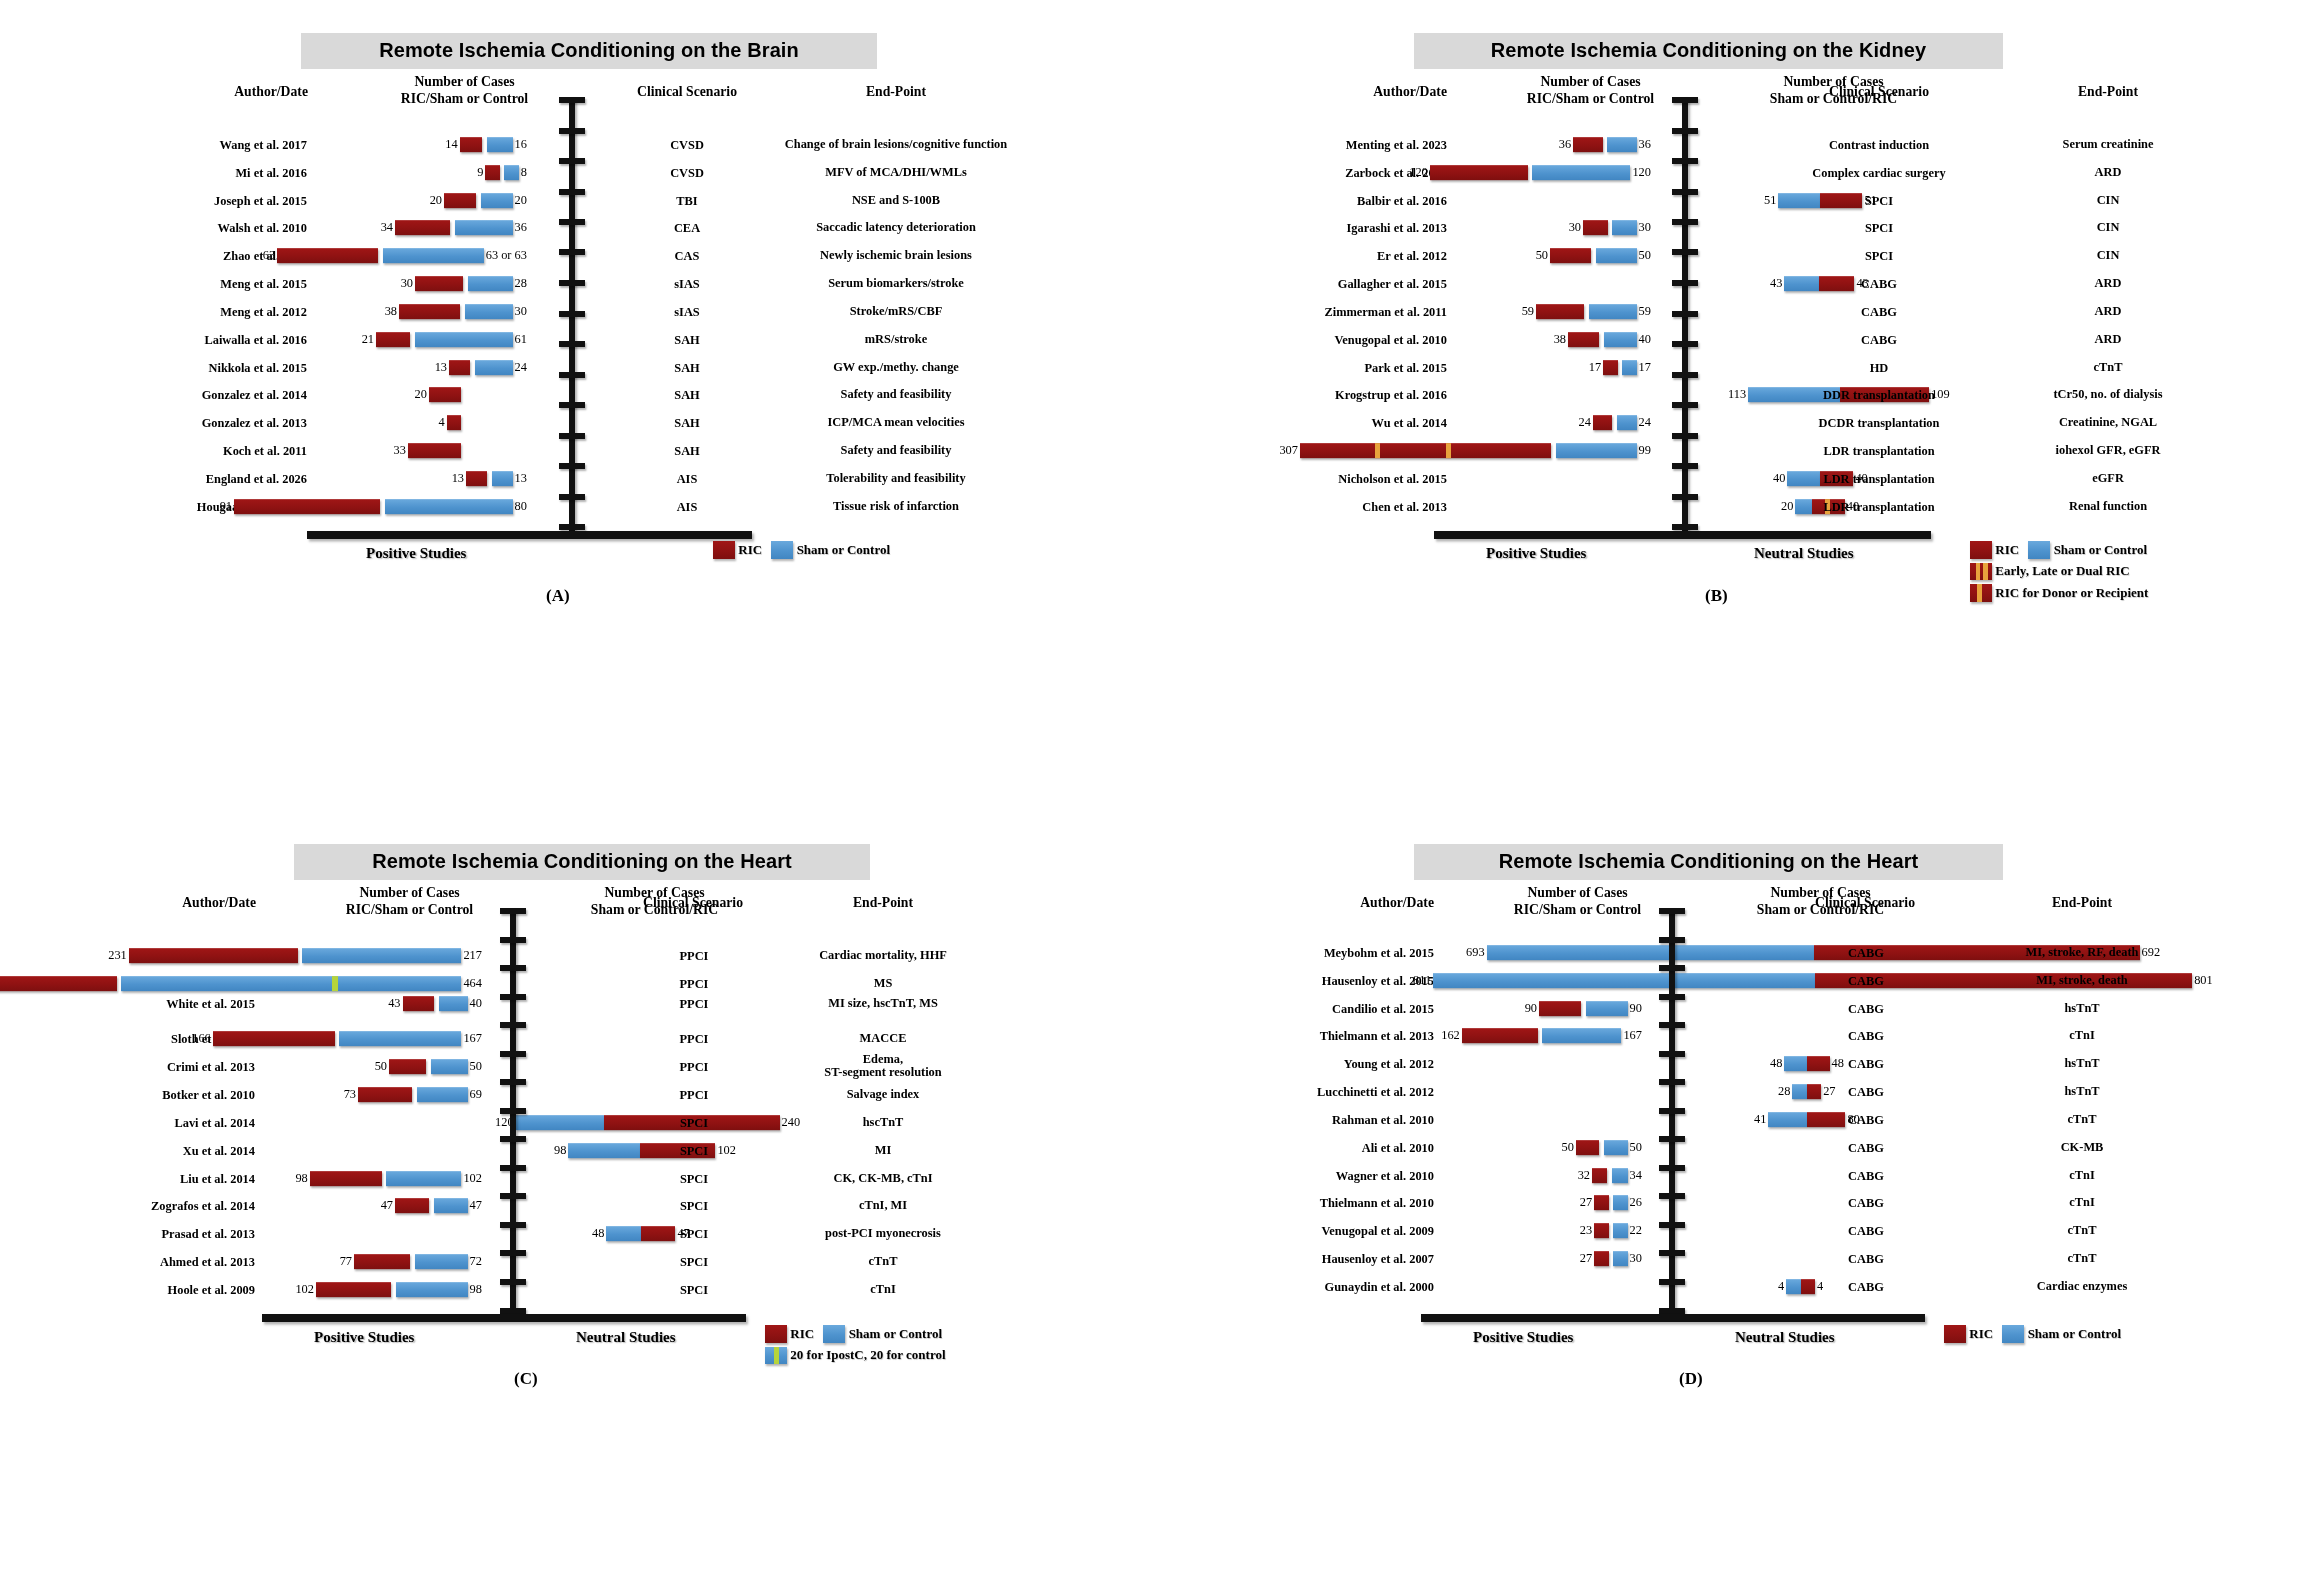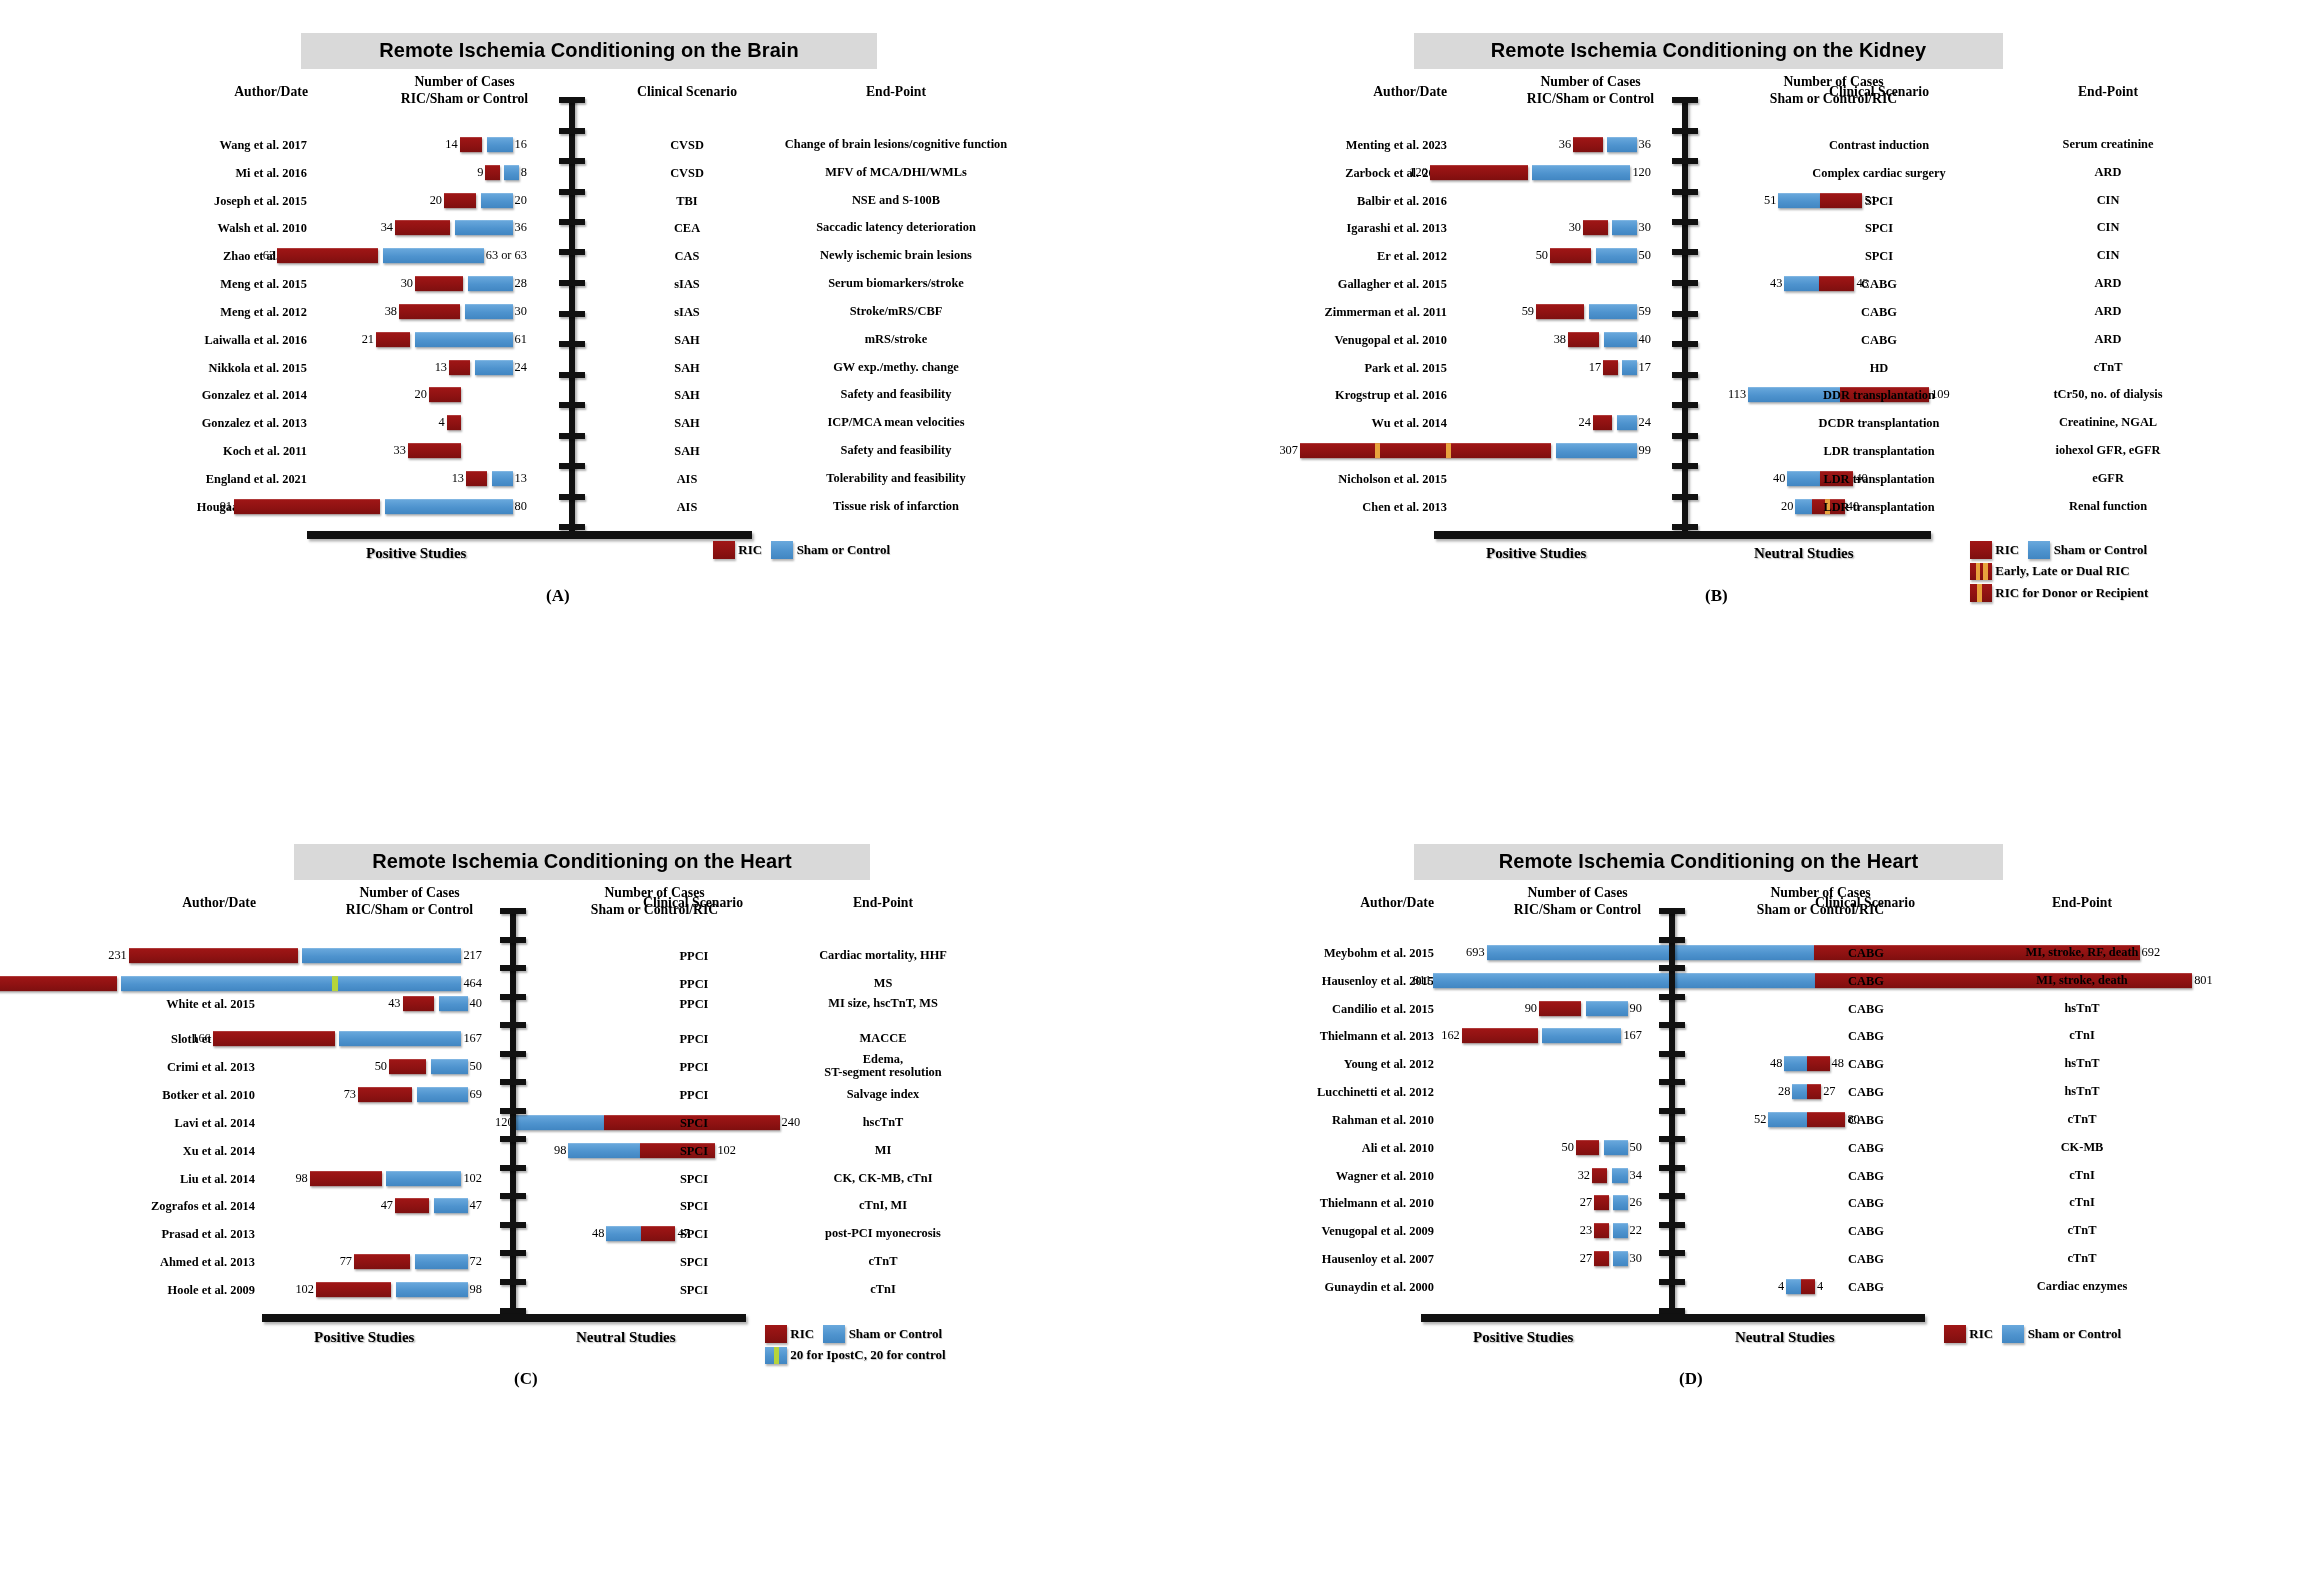--- a/index.html
+++ b/index.html
@@ -177,21 +177,21 @@
         <div class="row" style="position:absolute;left:0;top:306px;width:1099px">
           <div class="author" style="left:0;width:281px">Koch et al. 2011</div>
           <div class="bargrp" style="right:664px">
             <span class="num">33</span>
             <span class="bar ric" style="width:53px"></span>
           </div>
           <div class="scen" style="left:661px">SAH</div>
           <div class="endp" style="left:870px">Safety and feasibility</div>
         </div>
         <div class="row" style="position:absolute;left:0;top:334px;width:1099px">
-          <div class="author" style="left:0;width:281px">England et al. 2021</div>
+          <div class="author" style="left:0;width:281px">England et al. 2026</div>
           <div class="bargrp" style="right:596px">
             <span class="num">13</span>
             <span class="bar ric" style="width:21px"></span>
             <span class="gap"></span>
             <span class="bar sham" style="width:21px"></span>
             <span class="num">13</span>
           </div>
           <div class="scen" style="left:661px">AIS</div>
           <div class="endp" style="left:870px">Tolerability and feasibility</div>
         </div>
@@ -728,21 +728,21 @@
             <span class="bar sham" style="width:14.4px"></span>
             <span class="bar ric" style="width:14.4px"></span>
             <span class="num">27</span>
           </div>
           <div class="scen" style="left:681px">CABG</div>
           <div class="endp" style="left:897px">hsTnT</div>
         </div>
         <div class="row" style="position:absolute;left:0;top:167px;width:1113px">
           <div class="author" style="left:0;width:249px">Rahman et al. 2010</div>
           <div class="bargrp" style="left:567px">
-            <span class="num">52</span>
+            <span class="num">41</span>
             <span class="bar sham" style="width:39px"></span>
             <span class="bar ric" style="width:38px"></span>
             <span class="num">80</span>
           </div>
           <div class="scen" style="left:681px">CABG</div>
           <div class="endp" style="left:897px">cTnT</div>
         </div>
         <div class="row" style="position:absolute;left:0;top:195px;width:1113px">
           <div class="author" style="left:0;width:249px">Ali et al. 2010</div>
           <div class="bargrp" style="right:654px">

